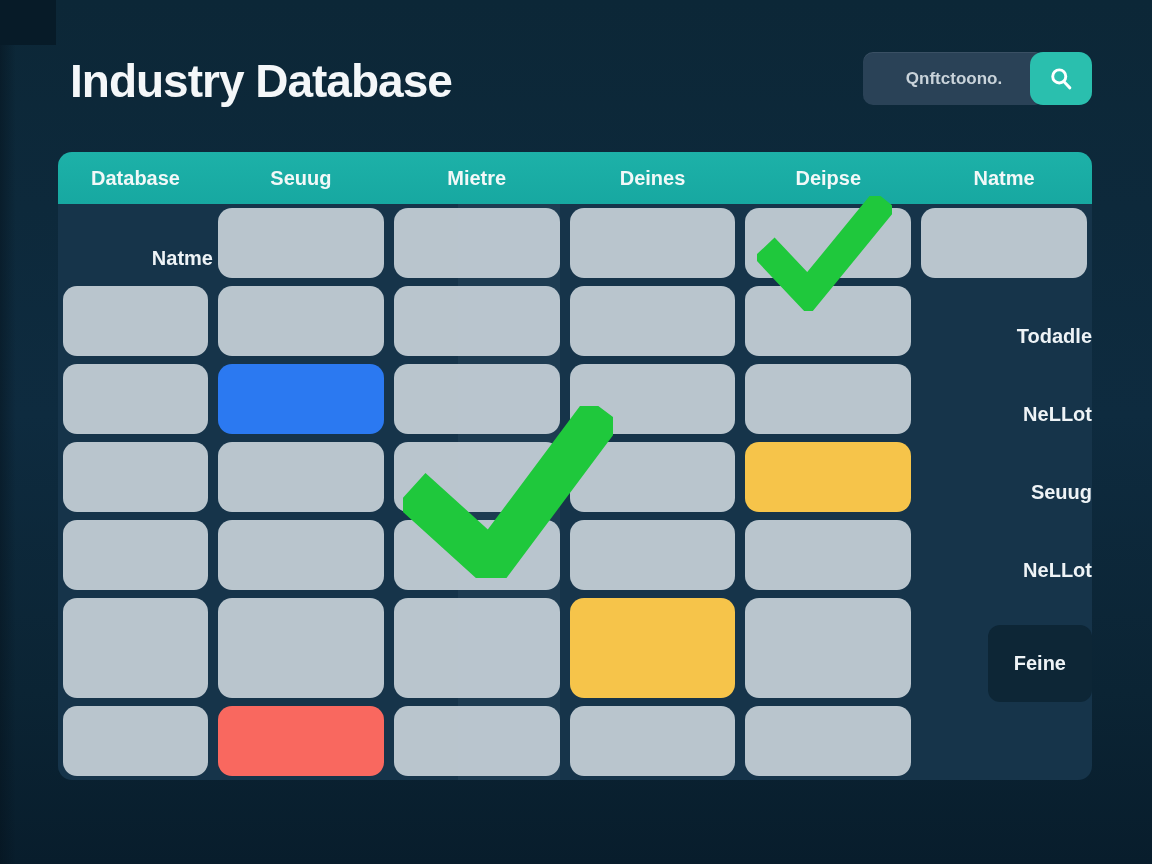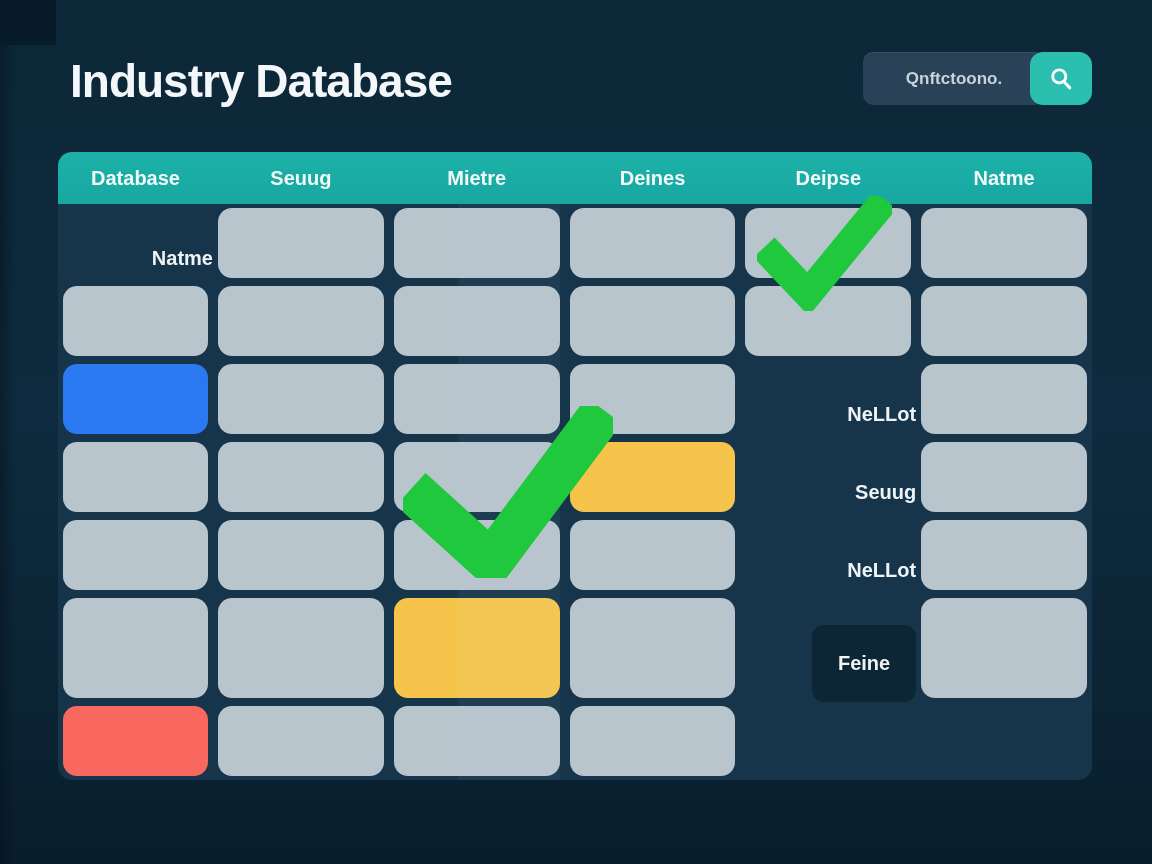--- a/index.html
+++ b/index.html
@@ -110,20 +110,23 @@
       </div>
       <div class="cellwrap">
         <div class="cell gray"></div>
       </div>
       <div class="cellwrap">
         <div class="cell gray"></div>
       </div>
       <div class="cellwrap">
         <div class="cell gray"></div>
       </div>
+      <div class="rowlabel">
+        <span>Todadle</span>
+      </div>
       <div class="cellwrap">
         <div class="cell gray"></div>
       </div>
       <div class="cellwrap">
         <div class="cell blue"></div>
       </div>
       <div class="cellwrap">
         <div class="cell gray"></div>
       </div>
       <div class="cellwrap">

